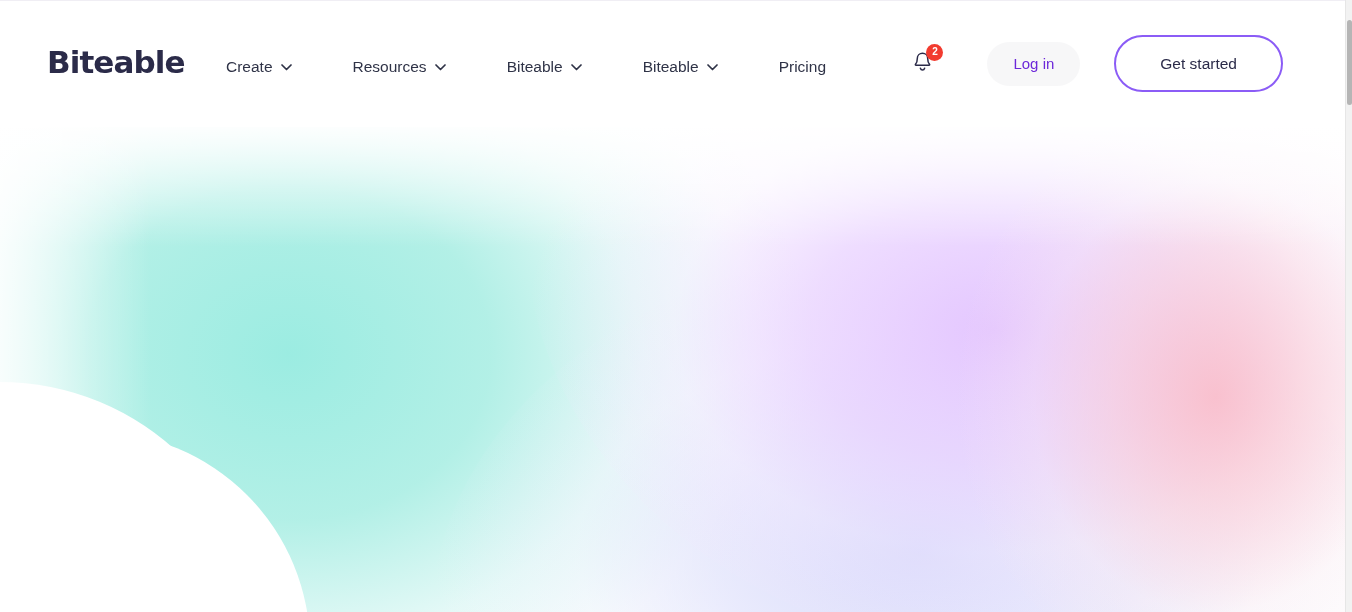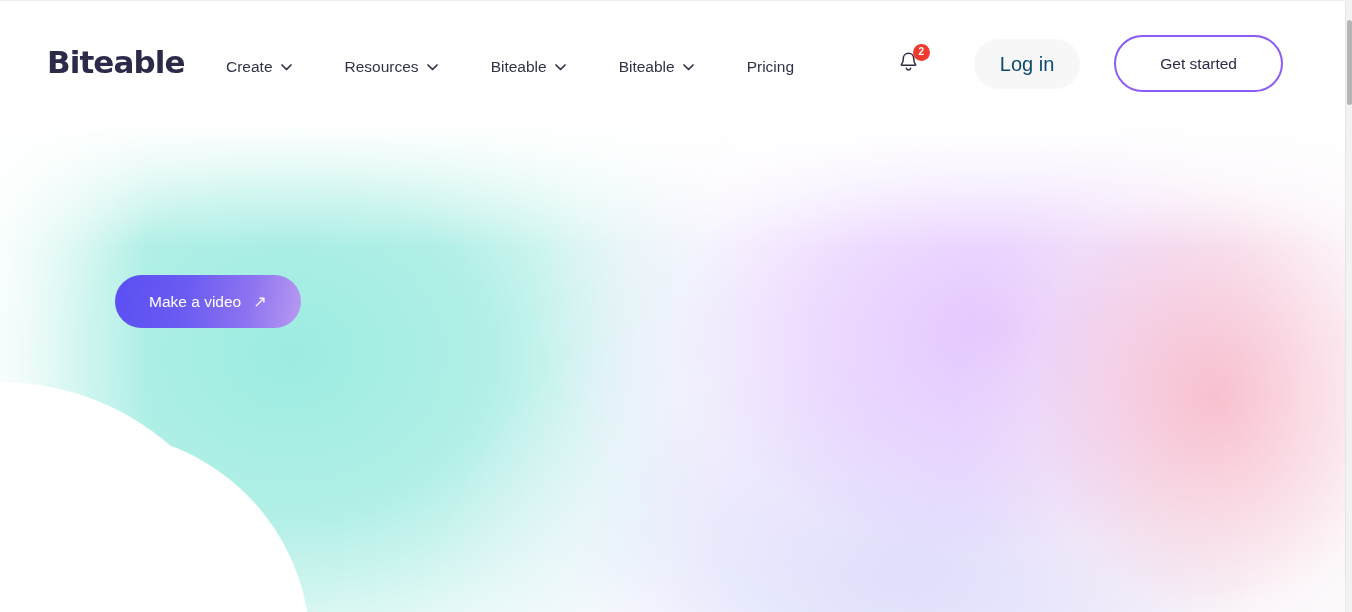--- a/index.html
+++ b/index.html
@@ -117,21 +117,21 @@
     font-family:"DejaVu Sans", sans-serif;
     line-height:1;
     white-space:nowrap;
   }
 
   .nav {
     position:absolute;
     left:226px; top:52px;
     display:flex;
     align-items:center;
-    gap:8px;
+    gap:16px;
   }
   .nav-item {
     display:flex;
     align-items:center;
     gap:8px;
     font-size:15.5px;
     color:#2f3347;
     padding:4px 18px 4px 0;
     margin-right:27px;
     cursor:pointer;
@@ -169,22 +169,22 @@
     color:#ffffff;
     font-size:10px;
     font-weight:bold;
     display:flex; align-items:center; justify-content:center;
     line-height:1;
     padding:0 4px;
   }
 
   .login-btn {
     position:relative;
-    font-size:20px;
-    color:#0c4a6e;
+    font-size:15px;
+    color:#6d28d9;
     padding:13px 26px;
     border-radius:26px;
     background:rgba(240,240,243,0.55);
     cursor:pointer;
     margin-right:34px;
     white-space:nowrap;
     line-height:1.2;
   }
 
   .getstarted-btn {
@@ -335,23 +335,19 @@
       <div class="getstarted-btn">Get started</div>
 
     </div>
 
   </div>
 
   <div class="top-hairline"></div>
 
   <div class="hero-content">
 
-    <button class="cta">
-      <span>Make a video</span>
-      <span class="arrow">↗</span>
-    </button>
   </div>
 
   <div class="scroll-track">
     <div class="scroll-thumb"></div>
   </div>
 
 </div>
 
 </body></html>

